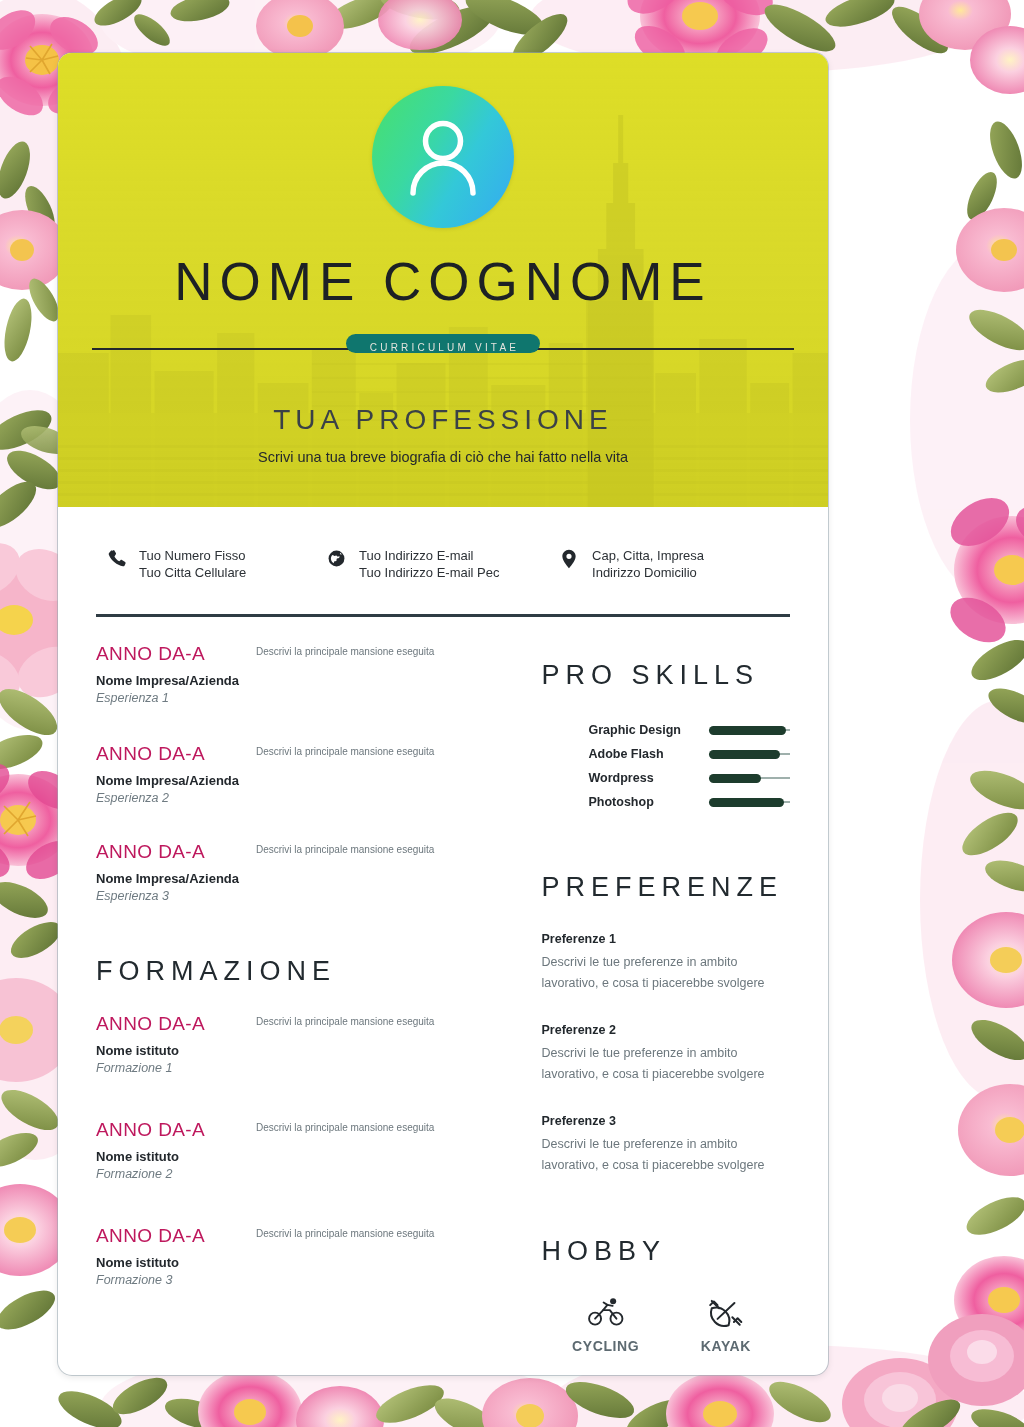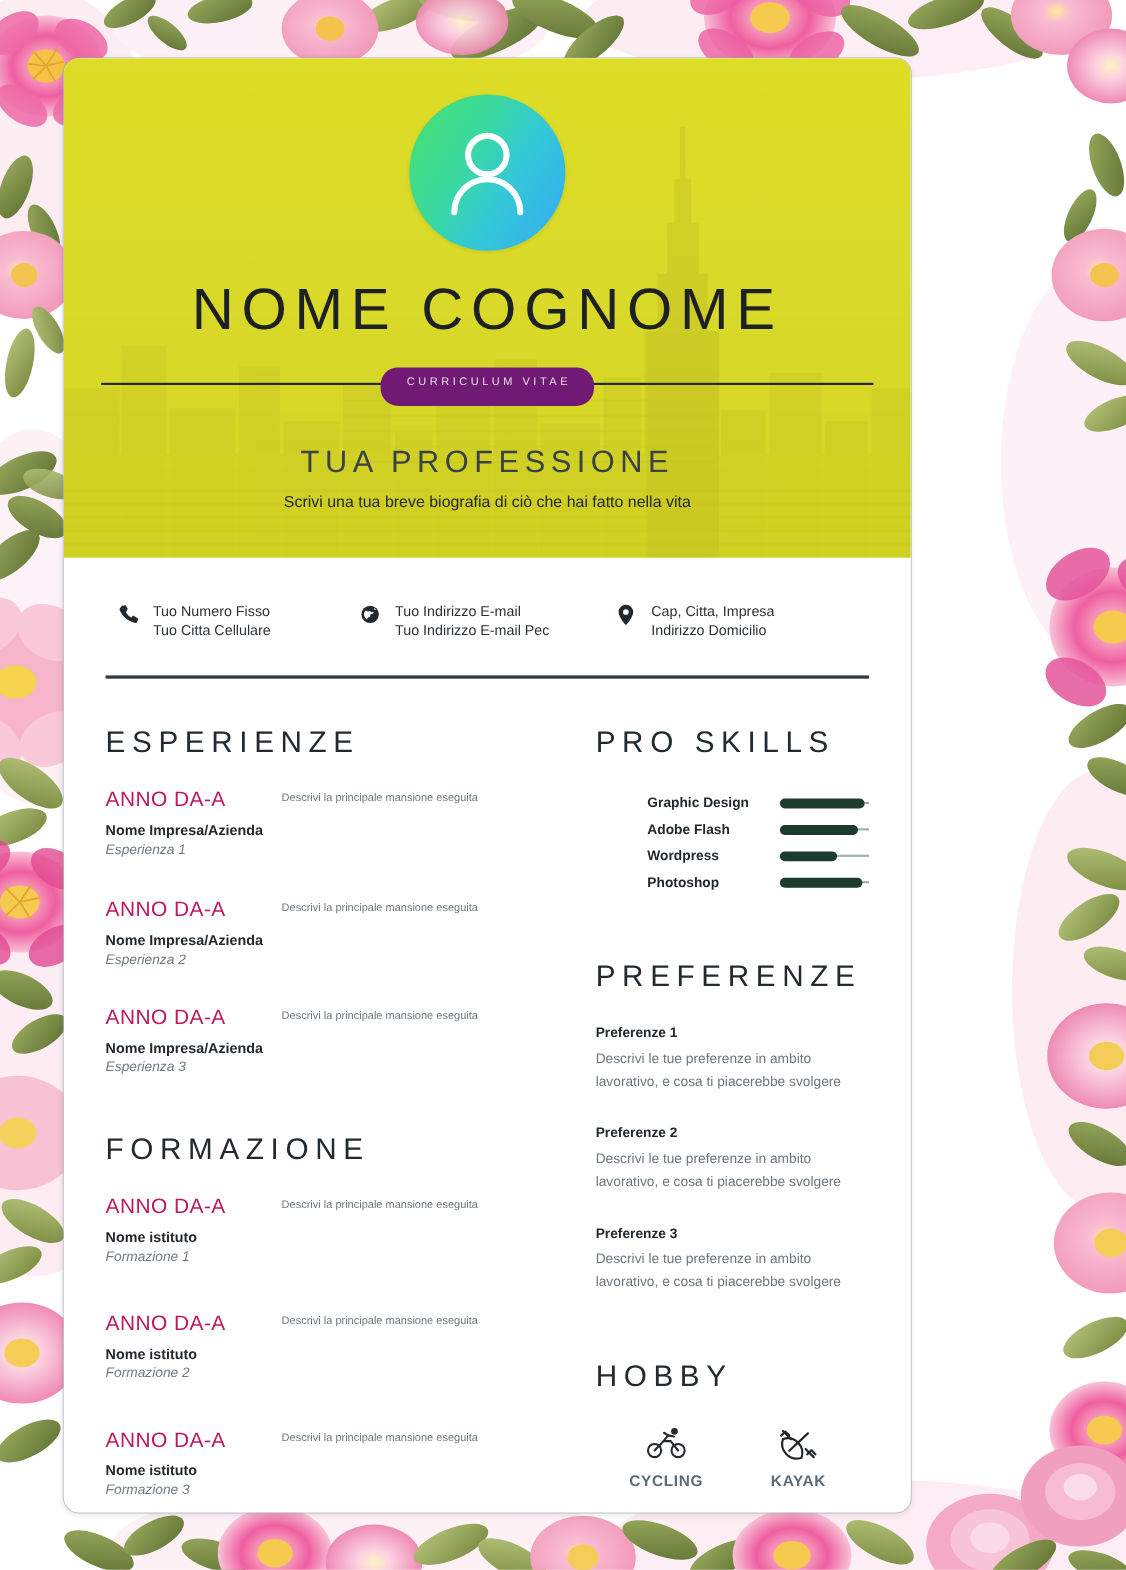--- a/index.html
+++ b/index.html
@@ -69,25 +69,25 @@
     margin:22px 34px 0 34px;
     height:30px;
   }
   .cv-rule:before{
     content:""; position:absolute; left:0; right:0; top:14px;
     height:2px; background:#23282c;
   }
   .cv-badge{
     position:relative; z-index:2;
     display:inline-block;
-    background:#701a75;
+    background:#0f766e;
     color:#e4e4dd;
     font-size:10px;
     letter-spacing:3.2px;
-    padding:8px 21px 16px 24px;
+    padding:8px 21px 0 24px;
     border-radius:16px;
   }
 
   .profession{
     margin-top:40px;
     font-size:28px;
     letter-spacing:5px;
     color:#3a4147;
     font-weight:400;
   }
@@ -591,21 +591,20 @@
       </div>
     </div>
   </div>
 
   <div class="divider"></div>
 
   <div class="body-cols">
 
     <div class="col-left">
 
-      <div class="section-title t-esperienze">ESPERIENZE</div>
 
       <div class="entry">
         <div class="e-left">
           <div class="e-year">ANNO DA-A</div>
           <div class="e-org">Nome Impresa/Azienda</div>
           <div class="e-sub">Esperienza 1</div>
         </div>
         <div class="e-desc">Descrivi la principale mansione eseguita</div>
       </div>
 

